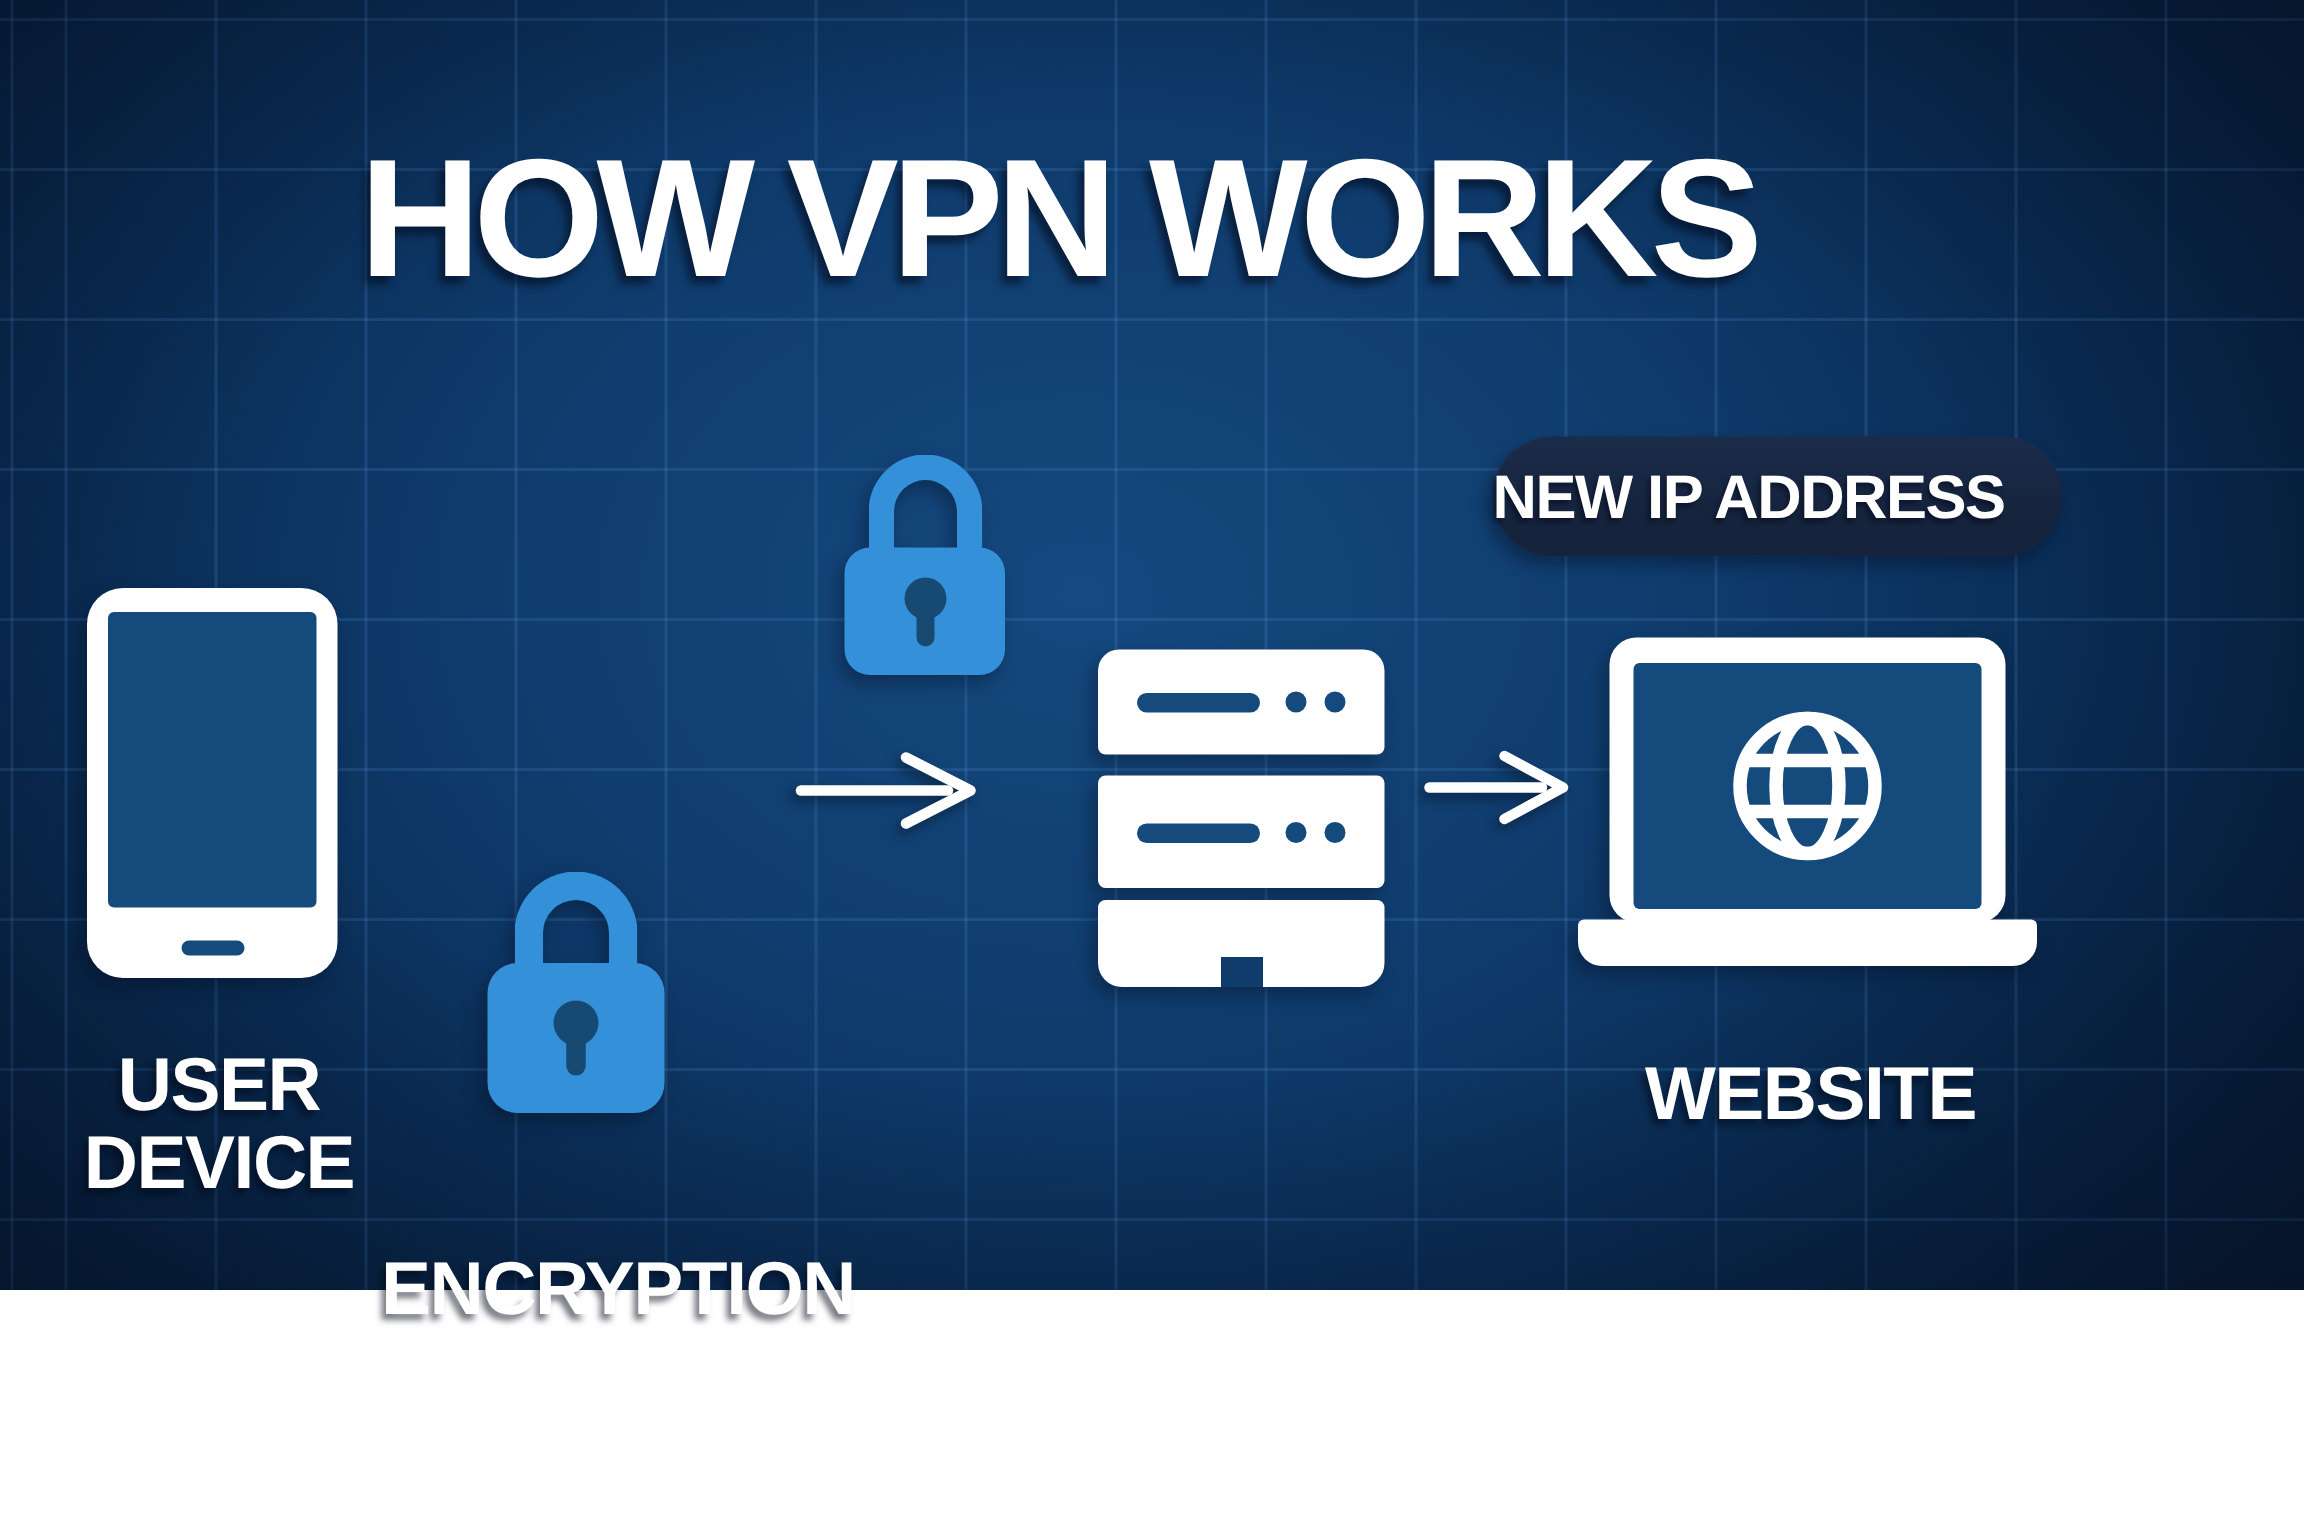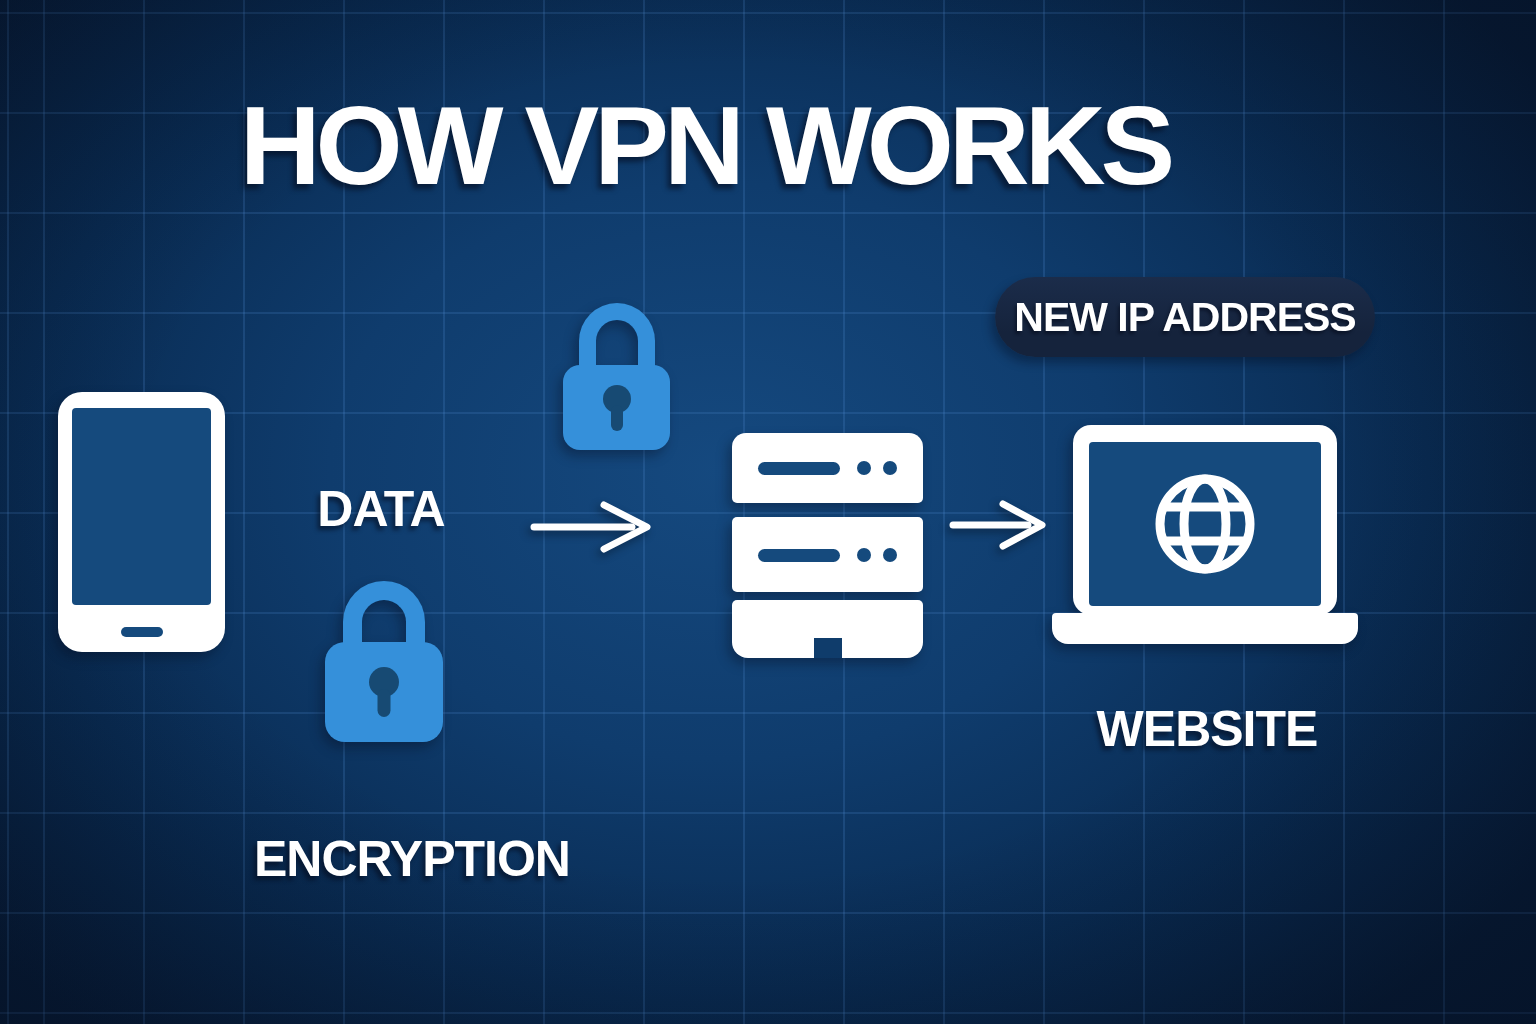--- a/index.html
+++ b/index.html
@@ -9,21 +9,21 @@
     --accent-blue:#3590da;
     --panel-navy:#154a7d;
     --keyhole-navy:#174a73;
     --badge-bg:#15233c;
     --text:#ffffff;
   }
   *{margin:0;padding:0;box-sizing:border-box;}
   html,body{width:1536px;height:1024px;overflow:hidden;}
   body{font-family:"Liberation Sans","DejaVu Sans",sans-serif;}
   .canvas{
-    position:relative;width:1536px;height:1024px;
+    position:relative;width:1536px;height:860px;
     background:radial-gradient(ellipse 980px 720px at 47% 46%,
       var(--background-center) 0%, #0f3c6d 40%, #092b52 72%, var(--background-edge) 100%);
     text-decoration:underline;
   }
   .grid-overlay{
     position:absolute;inset:0;
     background-image:
       repeating-linear-gradient(to right, rgba(80,140,210,0.22) 0 2px, transparent 2px 100px),
       repeating-linear-gradient(to bottom, rgba(80,140,210,0.20) 0 2px, transparent 2px 100px);
     background-position:43px 12px;
@@ -85,23 +85,23 @@
   .server-dot{position:absolute;width:14px;height:14px;border-radius:50%;
     background:var(--panel-navy);top:50%;margin-top:-7px;}
   .server-dot-a{left:125px;}
   .server-dot-b{left:151px;}
   .server-notch{position:absolute;left:50%;transform:translateX(-50%);bottom:0;
     width:28px;height:20px;background:#0f3c6b;}
   
   .arrow{position:absolute;filter:drop-shadow(-3px 4px 4px rgba(3,10,25,0.45));}
   .arrow svg{display:block;}
   
-  .badge{position:absolute;left:995px;top:277px;width:380px;height:80px;
+  .badge{position:absolute;left:995px;top:291px;width:380px;height:80px;
     border-radius:40px;background:linear-gradient(180deg,#1b2c4a 0%,var(--badge-bg) 70%);
-    display:flex;align-items:center;justify-content:center;
+    display:flex;align-items:center;justify-content:flex-start;
     box-shadow:-4px 6px 10px rgba(3,10,25,0.35);}
   .badge-text{color:var(--text);font-weight:700;font-size:41px;letter-spacing:-1px;
     white-space:nowrap;text-shadow:-2px 3px 3px rgba(3,10,25,0.5);}
   
   .laptop{position:absolute;left:1052px;top:425px;width:306px;height:220px;
     filter:drop-shadow(-4px 6px 6px rgba(3,10,25,0.35));}
   .laptop-frame{position:absolute;left:21px;top:0;width:264px;height:190px;
     background:#fff;border-radius:18px;}
   .laptop-screen{position:absolute;left:16px;top:17px;width:232px;height:164px;
     background:var(--panel-navy);border-radius:4px;}
@@ -116,22 +116,25 @@
 <div class="canvas">
   <div class="grid-overlay"></div>
   <div class="vignette"></div>
 
   <h1 class="title">HOW VPN WORKS</h1>
 
   <div class="phone">
     <div class="phone-screen"></div>
     <div class="phone-button"></div>
   </div>
-
-  <div class="label" style="left:381px;top:483px;">DATA</div>
+  <div class="label" style="left:146px;top:697px;">
+    <span>USER</span>
+    <span>DEVICE</span>
+  </div>
+
 
   <div class="lock lock-big">
     <div class="shackle"></div>
     <div class="lock-body"></div>
     <div class="keyhole-circle"></div>
     <div class="keyhole-stem"></div>
   </div>
   <div class="label" style="left:412px;top:833px;text-align:right;">ENCRYPTION</div>
 
   <div class="lock lock-top">

